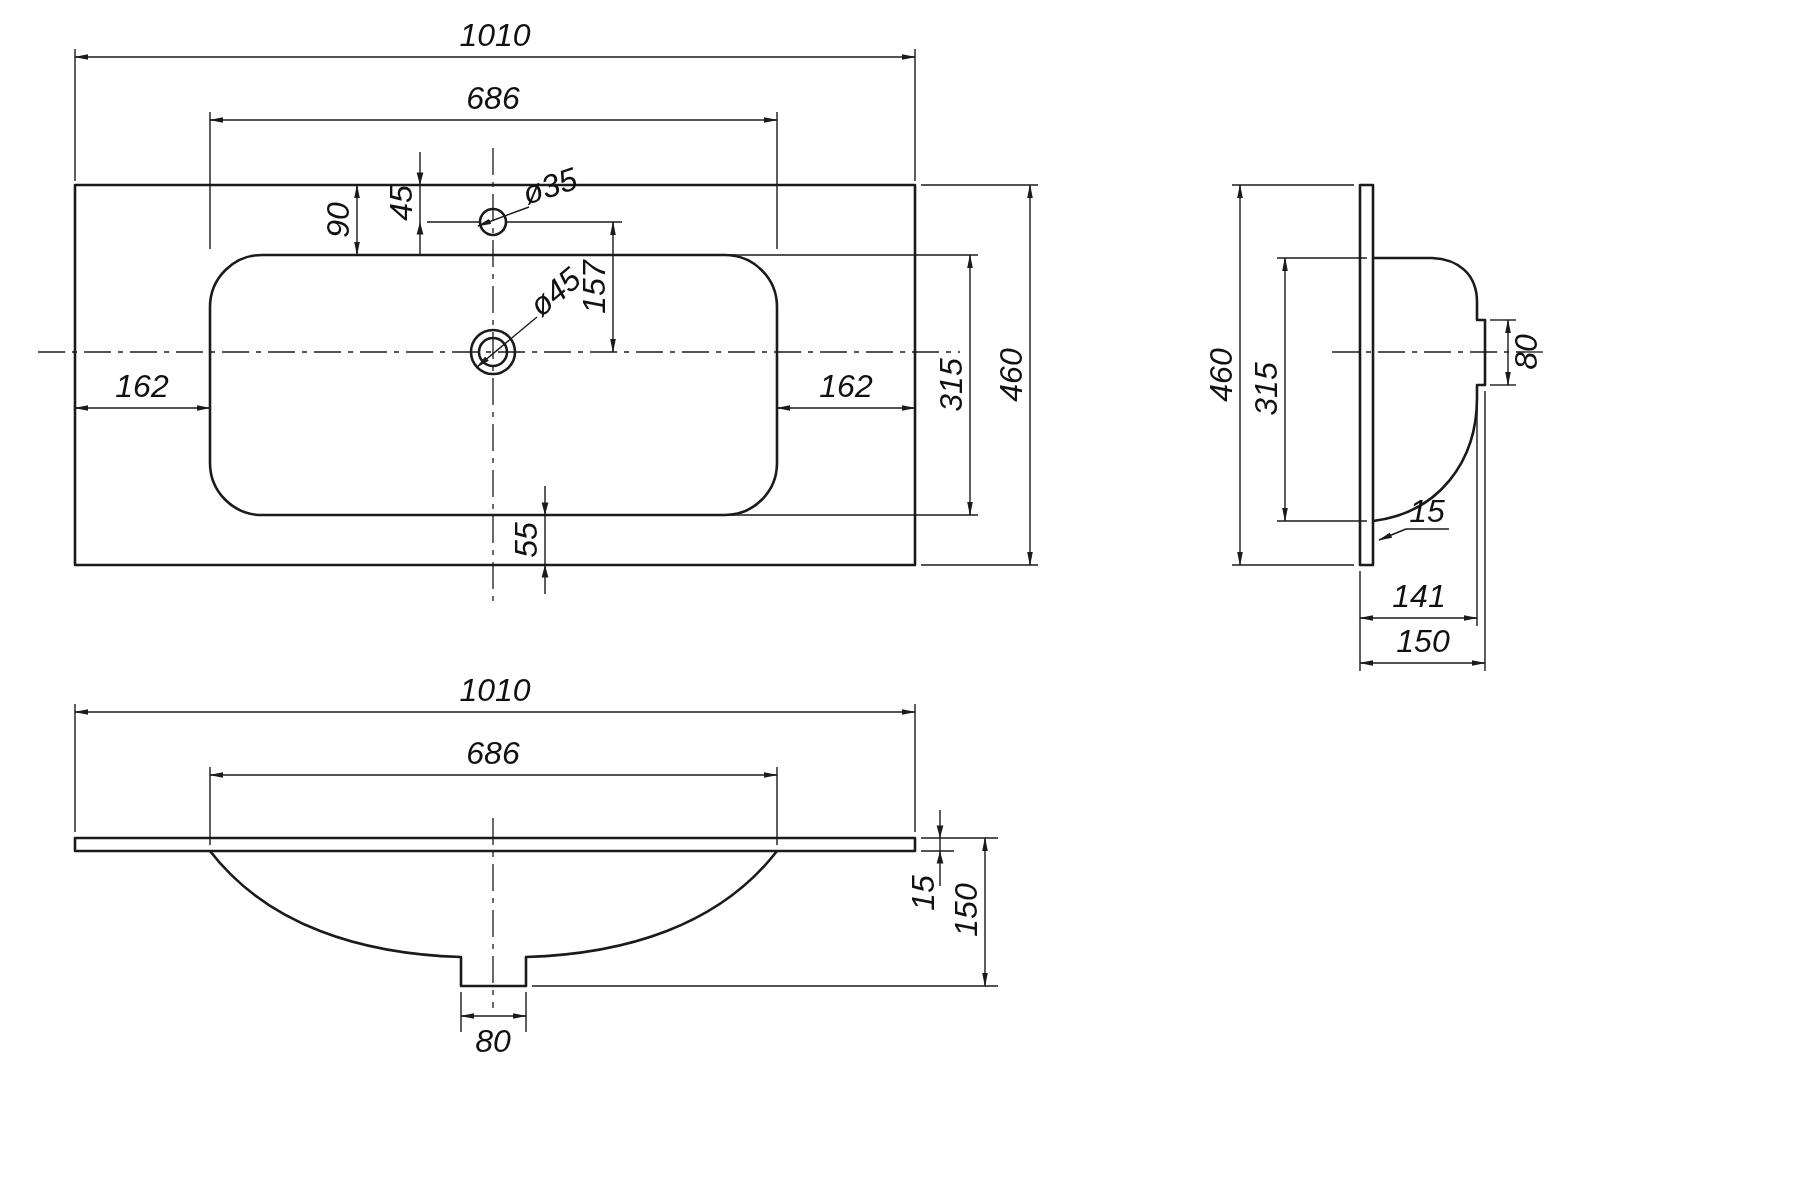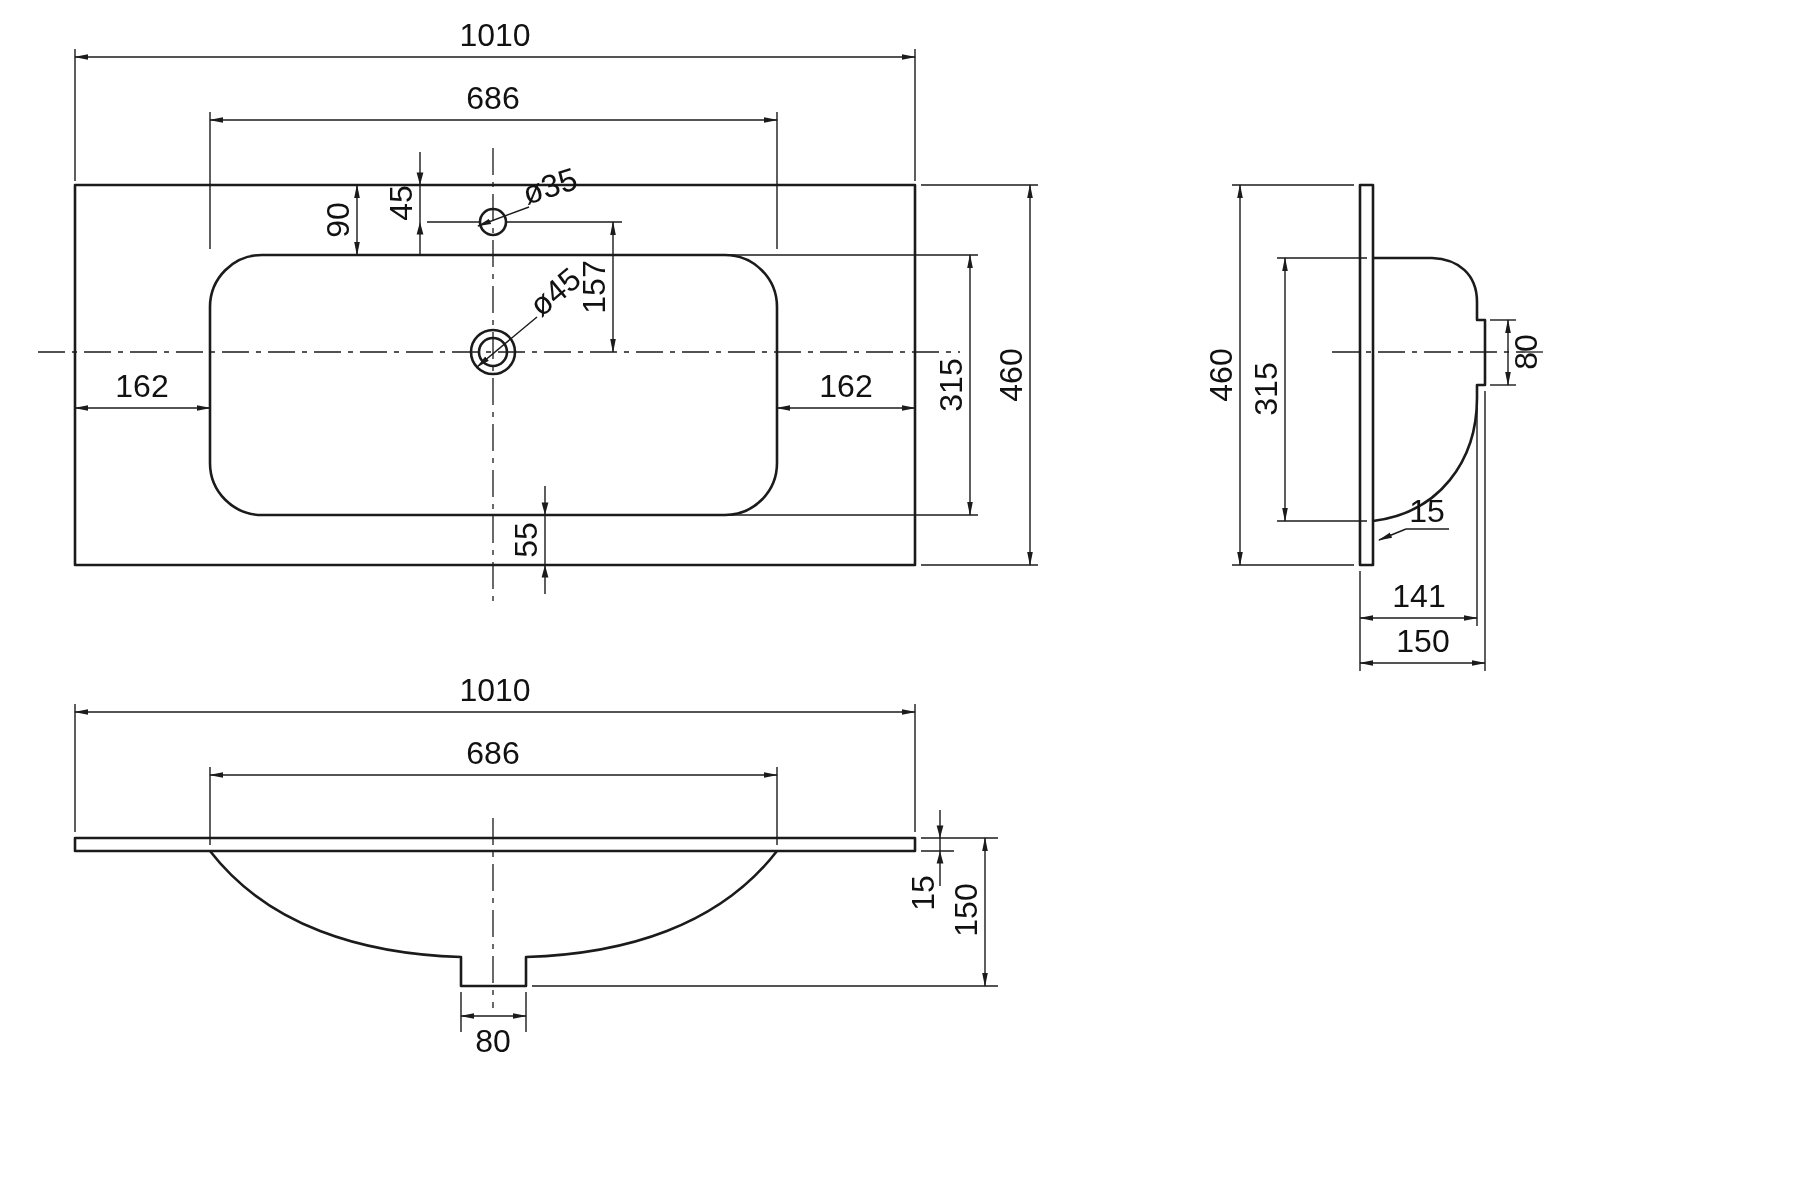--- a/index.html
+++ b/index.html
@@ -1,16 +1,16 @@
 <!DOCTYPE html>
 <html><head>
 <meta charset="utf-8">
 <style>
   html,body{margin:0;padding:0;background:#ffffff;}
-  .sheet{width:1800px;height:1200px;background:#ffffff;overflow:hidden;}
+  .sheet{width:1800px;height:1200px;background:#ffffff;overflow:hidden;font-style:italic;}
   svg{display:block;}
   .outline{fill:none;stroke:#1b1b1b;stroke-width:2.6;stroke-linejoin:round;}
   .thin{fill:none;stroke:#1b1b1b;stroke-width:1.4;}
   .center{fill:none;stroke:#1b1b1b;stroke-width:1.3;stroke-dasharray:27 7 5 7;}
   .ah{fill:#1b1b1b;stroke:none;}
   .dimtext{font-family:"Liberation Sans", sans-serif;font-size:32px;fill:#111;text-anchor:middle;}
   .start{text-anchor:start;}
 </style>
 </head>
 <body>

